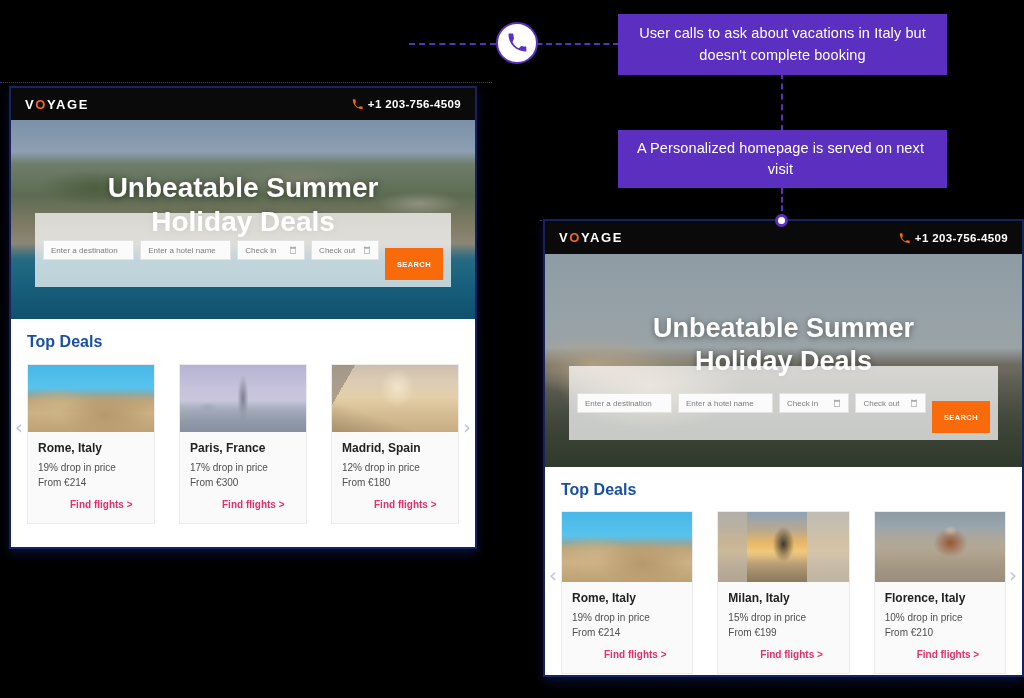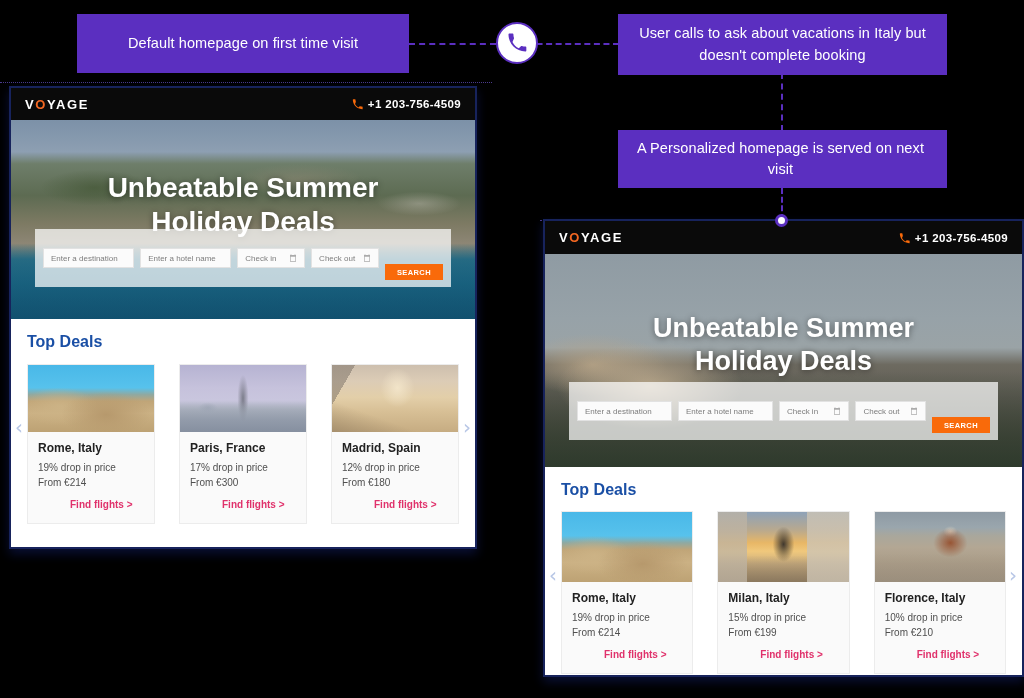--- a/index.html
+++ b/index.html
@@ -127,21 +127,21 @@
   .sfield {
     background: #fbfbfb; border: 1px solid #e2e2e2;
     height: 20px; display: flex; align-items: center;
     padding: 0 7px; font-size: 8px; color: #7d7d7d;
     position: relative; white-space: nowrap; overflow: hidden;
   }
   .sfield.wide { flex: 1.45; }
   .sfield.date { flex: 1; justify-content: space-between; }
   .sfield .cal { width: 8px; height: 8px; display:block; opacity:.6; }
   .search-btn {
-    background: #f96a0a; color: #fff; height: 16px;
+    background: #f96a0a; color: #fff; height: 32px;
     display: flex; align-items: center; justify-content: center;
     font-size: 7.5px; font-weight: bold; letter-spacing: .4px;
     padding: 0 12px; border: none; cursor: pointer; margin-top: 28px;
   }
 
   
   .deals { padding: 14px 16px 10px 16px; position: relative; background:#fff; }
   .deals-title { color: #1a4fa5; font-weight: bold; font-size: 16px; margin-bottom: 13px; }
   #browser-personal .deals-title { margin-bottom: 12px; }
 
@@ -253,23 +253,20 @@
   <div class="dashline-v" id="line-mid"></div>
   <div class="dashline-v" id="line-down"></div>
 
   <div id="phone-node">
     <svg viewBox="0 0 24 24" aria-hidden="true">
         <path fill="#5b2fc0" d="M6.6 10.8c1.7 3.4 4.2 5.9 7.6 7.6l2.5-2.5c.3-.3.8-.4 1.2-.3 1.3.4 2.7.7 4.1.7.7 0 1.2.5 1.2 1.2V21c0 .7-.5 1.2-1.2 1.2C10.9 22.2 1.8 13.1 1.8 1.9 1.8 1.2 2.3.7 3 .7h3.5c.7 0 1.2.5 1.2 1.2 0 1.4.2 2.8.7 4.1.1.4 0 .9-.3 1.2L6.6 10.8z"></path>
       </svg>
   </div>
   <div id="dot-node"></div>
 
-  <div class="callout" id="callout-default">
-    <span>Default homepage on first time visit</span>
-  </div>
   <div class="callout" id="callout-call">
     <span>User calls to ask about vacations in Italy but doesn't complete booking</span>
   </div>
   <div class="callout" id="callout-person">
     <span>A Personalized homepage is served on next visit</span>
   </div>
 
   <div class="browser" id="browser-default">
 
     <div class="site-header">

